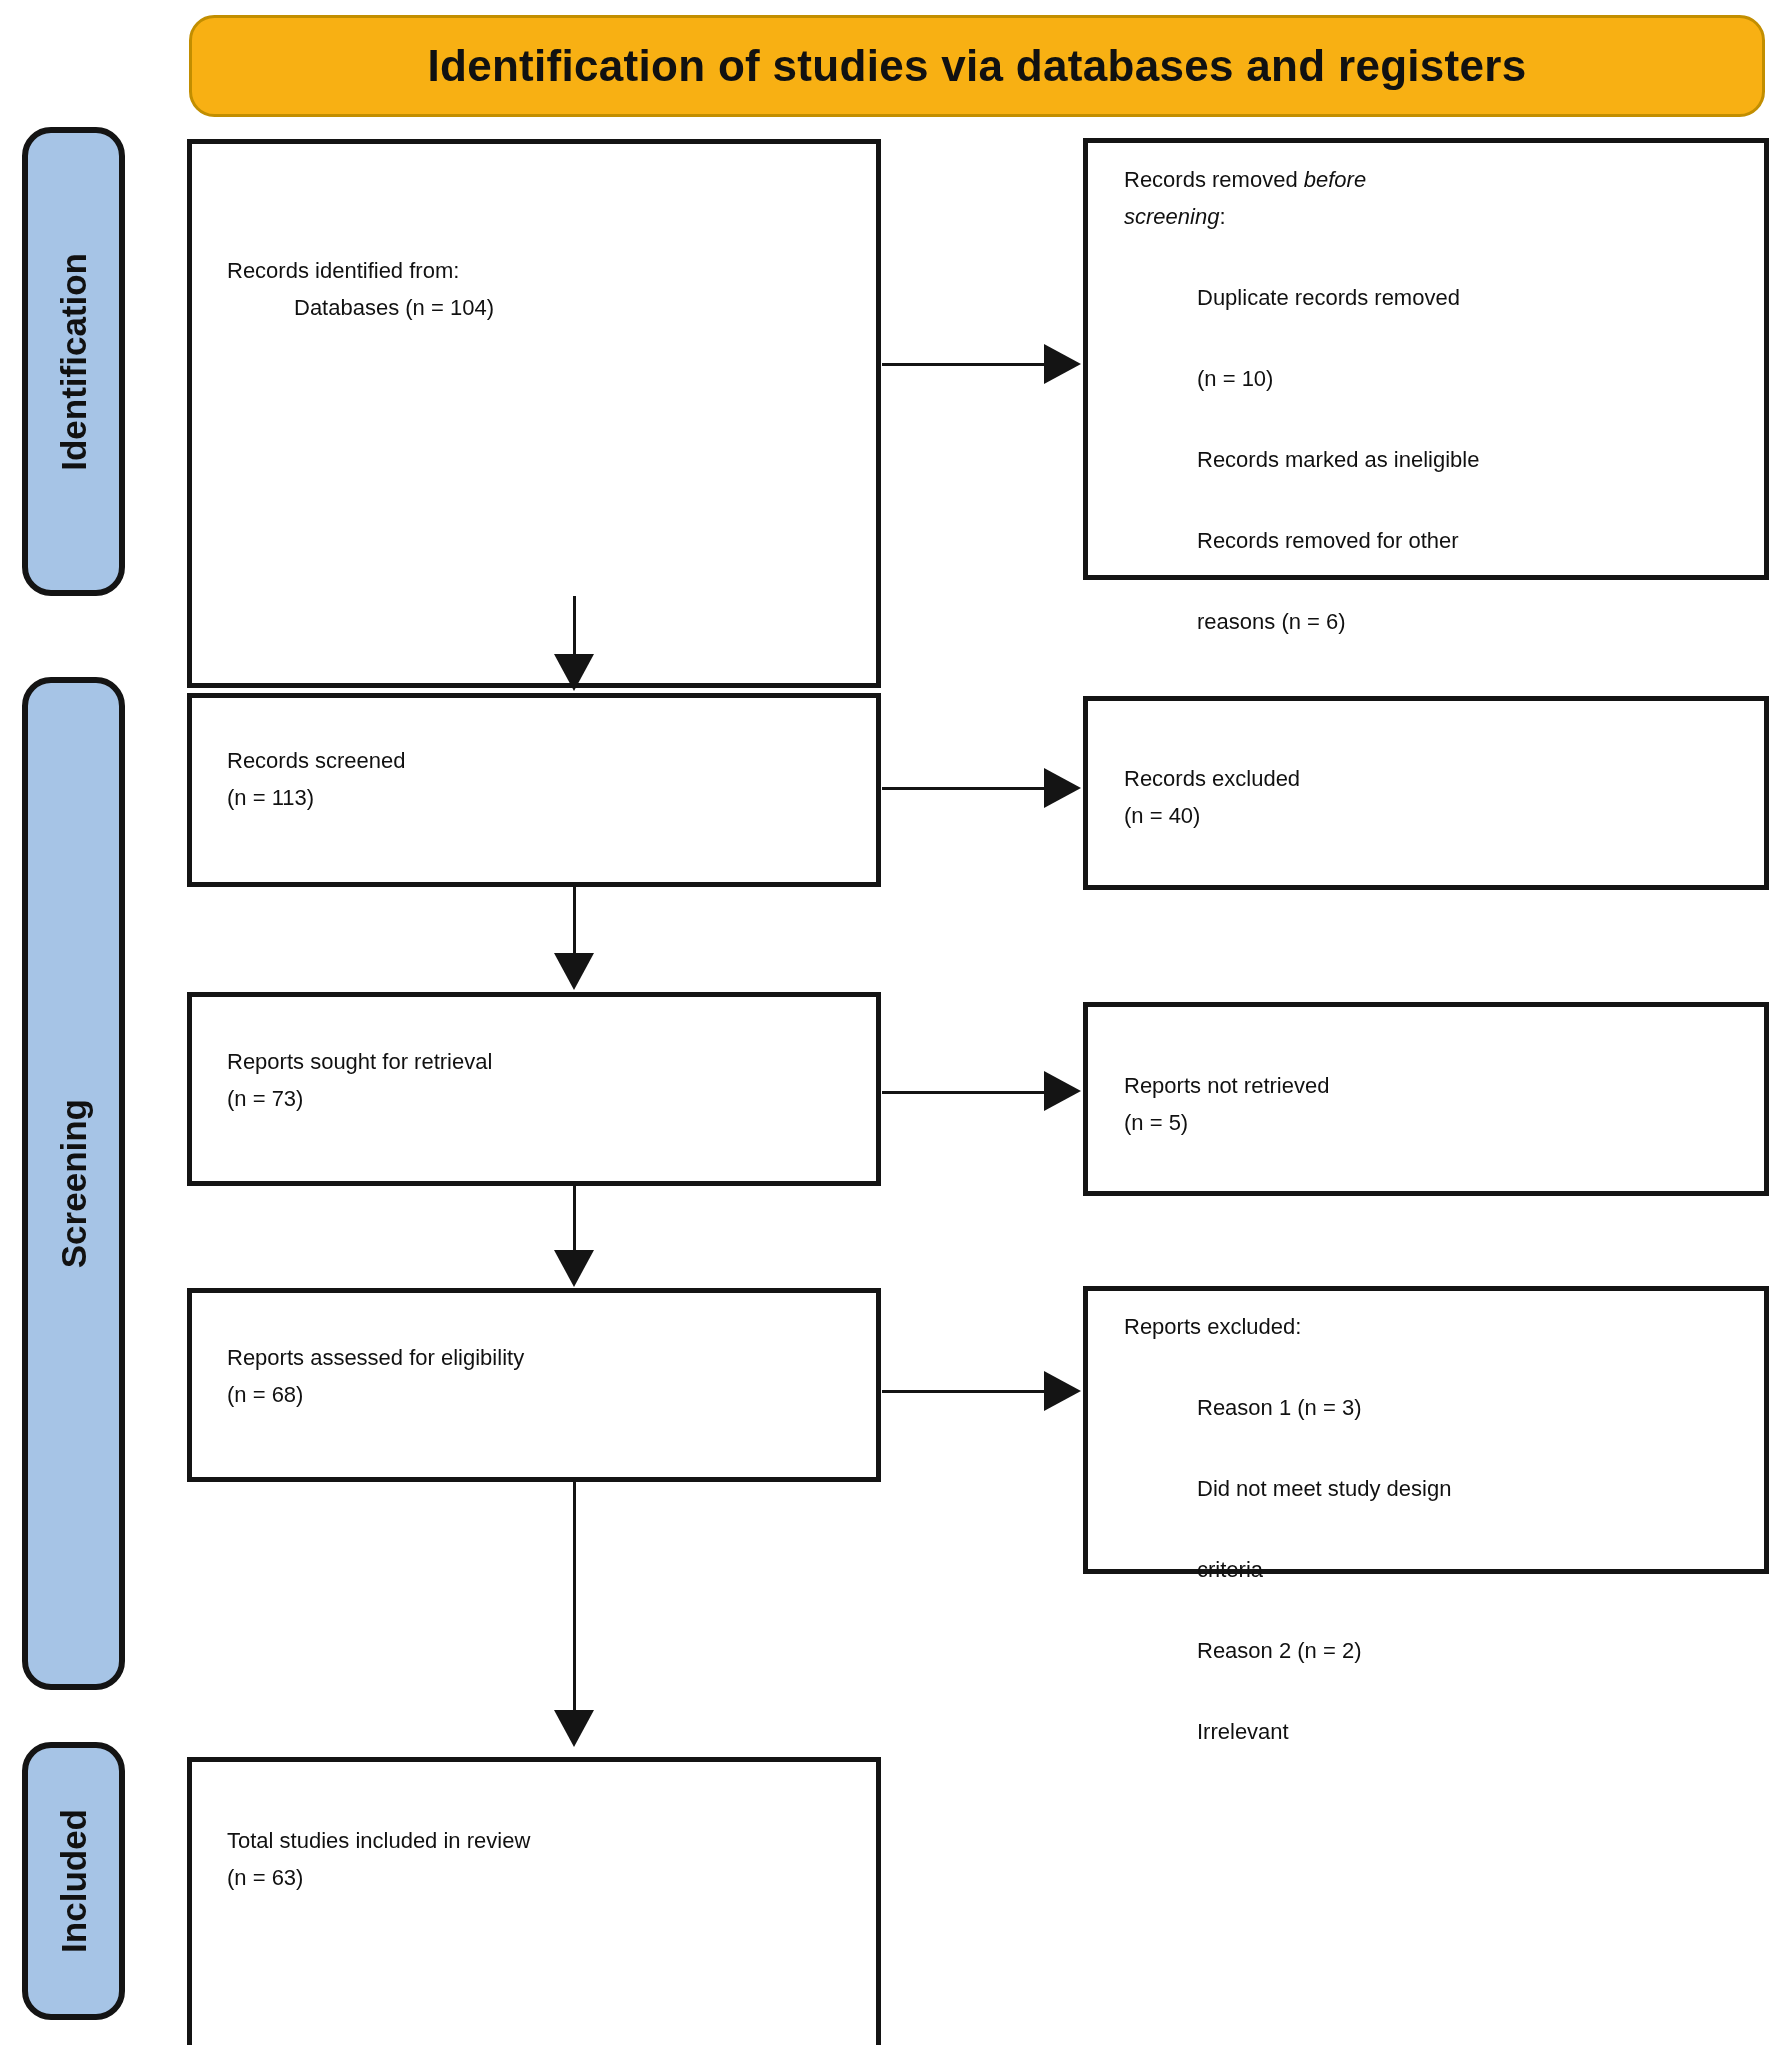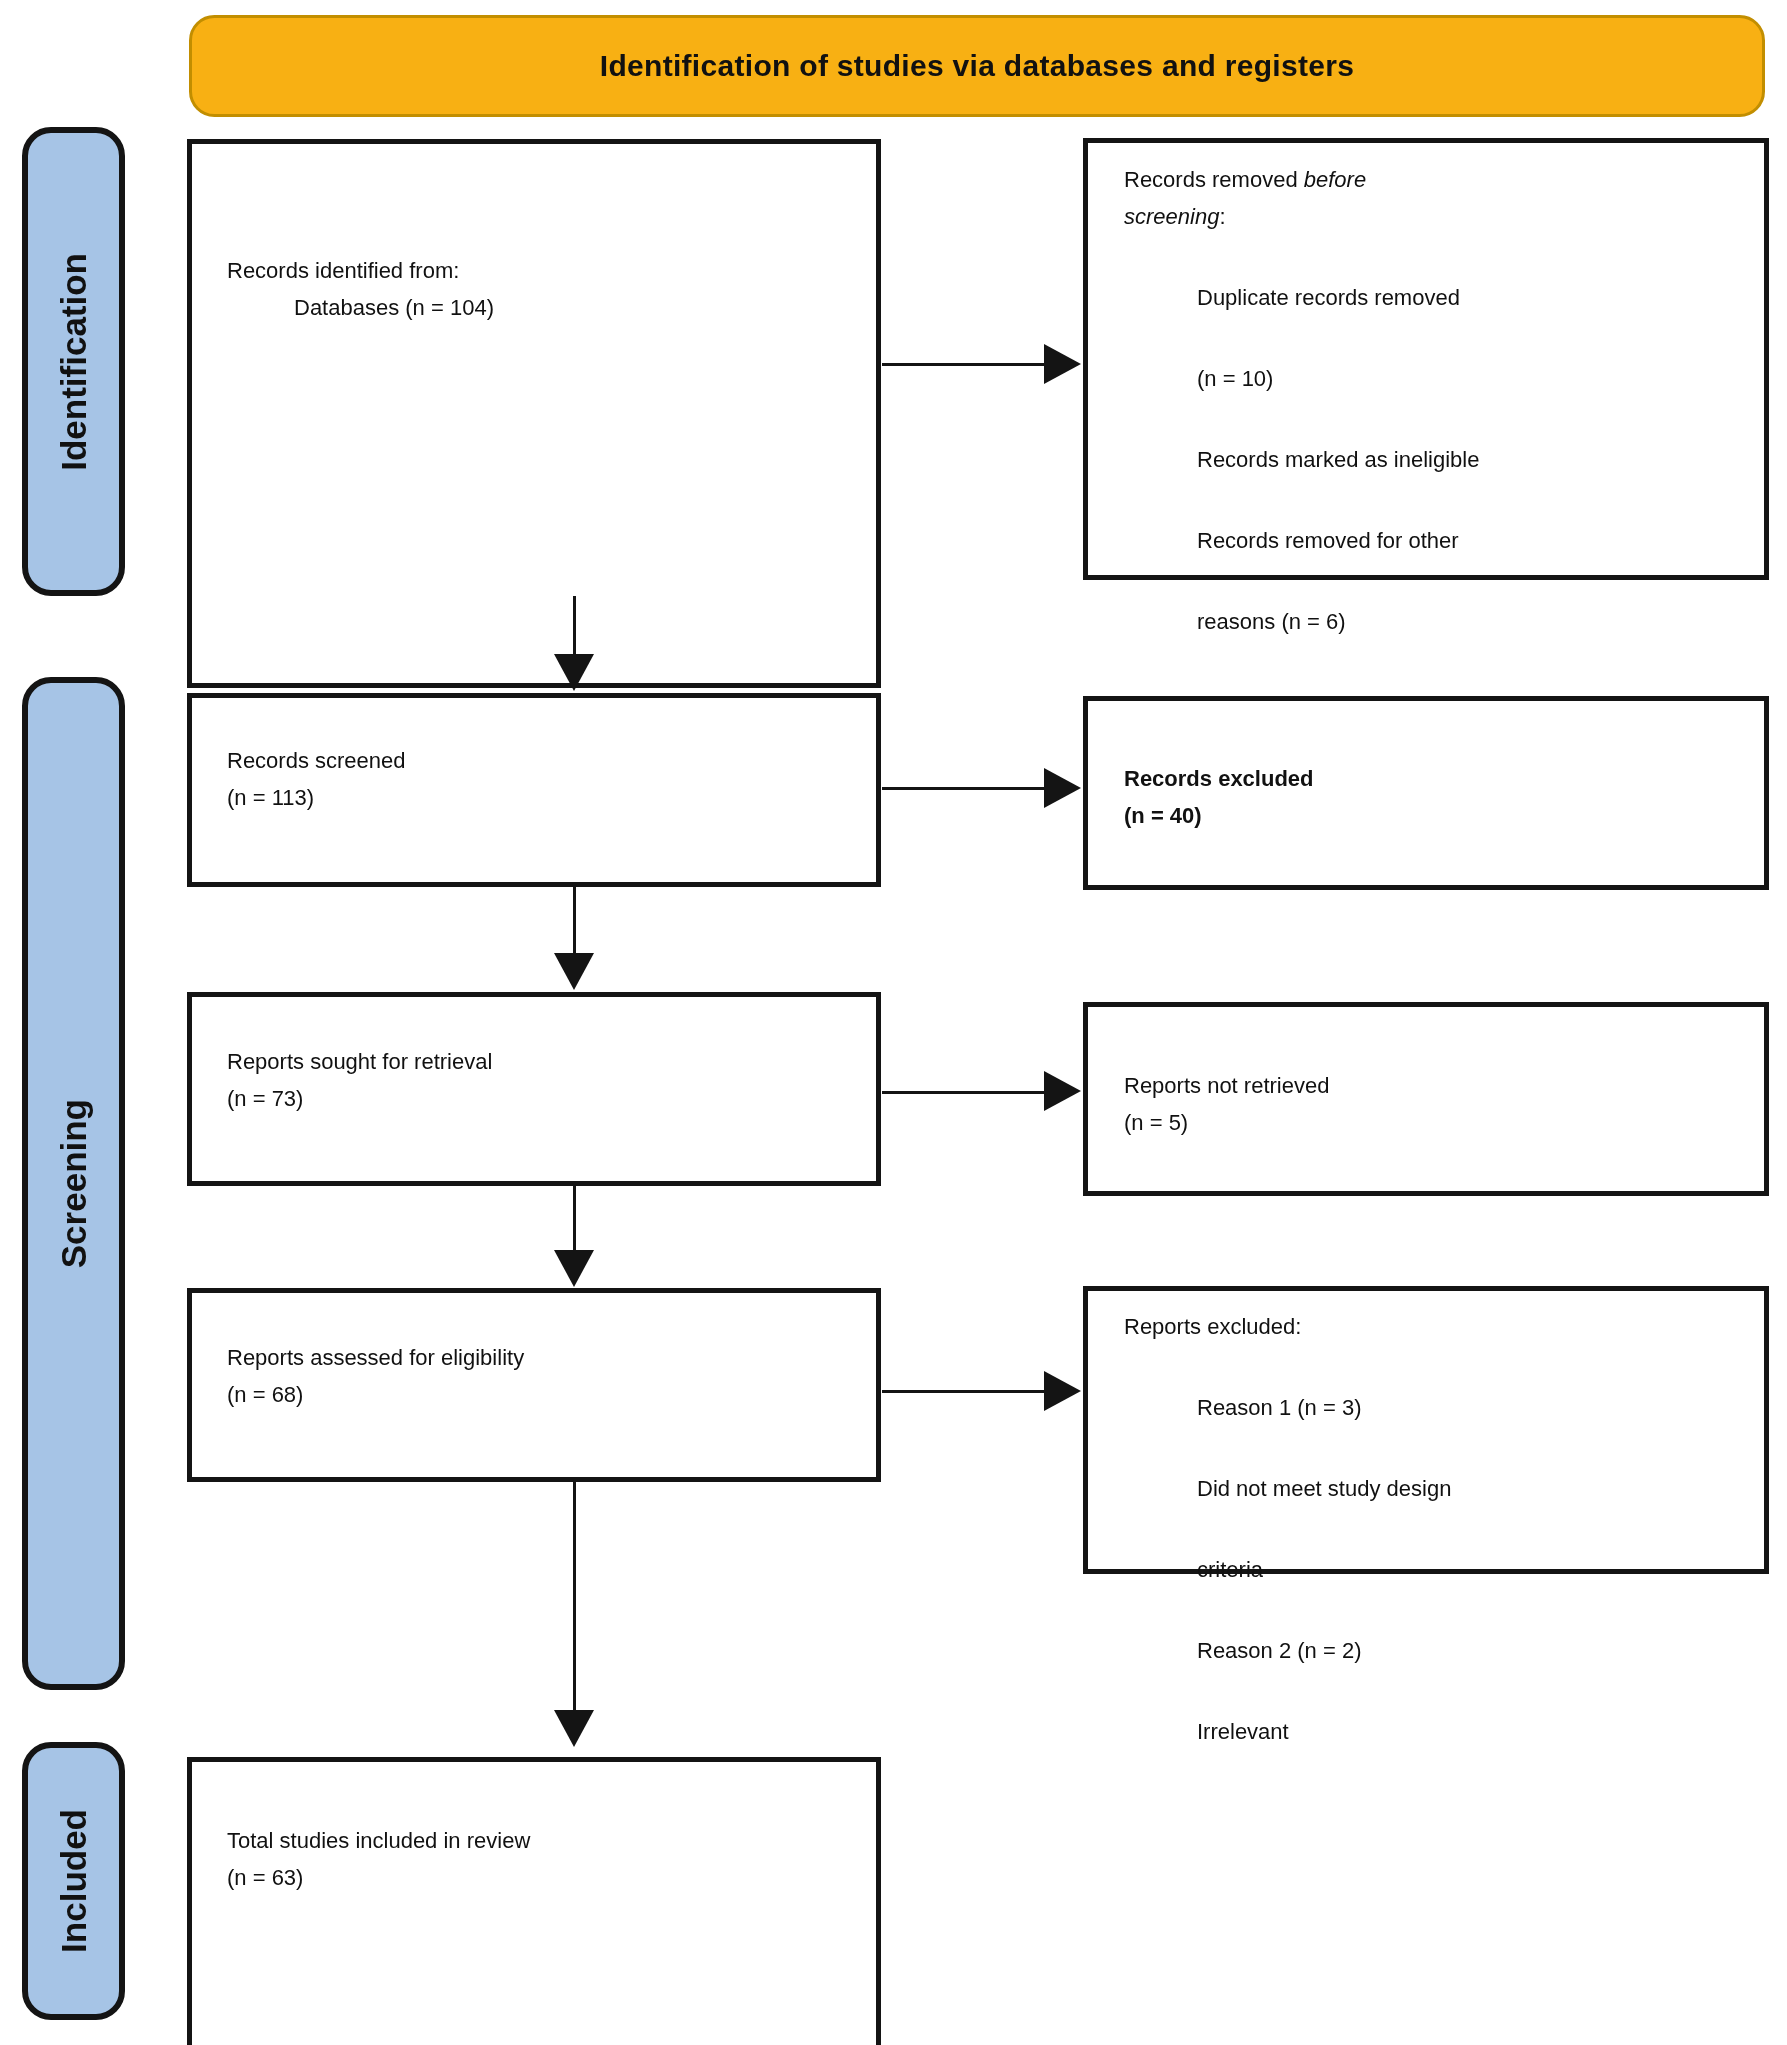--- a/index.html
+++ b/index.html
@@ -10,21 +10,21 @@
   html,body{margin:0;padding:0;background:#ffffff;}
   body{font-family:"Liberation Sans", sans-serif;color:#1a1a1a;}
   #canvas{position:relative;width:1787px;height:2046px;background:#ffffff;overflow:hidden;}
 
   
   .banner{
     position:absolute;left:189px;top:15px;width:1576px;height:102px;
     background:var(--banner-bg);border:3px solid var(--banner-border);border-radius:25.4px;
     display:flex;align-items:center;justify-content:center;
   }
-  .banner span{font-size:30px;font-weight:bold;color:#111;letter-spacing:0.3px;}
+  .banner span{font-size:44px;font-weight:bold;color:#111;letter-spacing:0.3px;}
 
   
   .stage{
     position:absolute;left:22.4px;width:103px;
     background:var(--sidebar-bg);border:6px solid var(--ink);border-radius:29px;
     display:flex;align-items:center;justify-content:center;
   }
   .stage span{
     writing-mode:vertical-rl;transform:rotate(180deg);
     font-size:35px;font-weight:bold;color:#111;white-space:nowrap;
@@ -46,21 +46,21 @@
   .it{font-style:italic;}
   .gap-above{margin-top:37px;}
 
   #box-records-identified{top:139px;height:549px;padding-top:108px;}
   #box-records-screened{top:693px;height:194px;padding-top:44px;}
   #box-reports-sought{top:992px;height:194px;padding-top:46px;}
   #box-reports-assessed{top:1288px;height:194px;padding-top:46px;}
   #box-total-included{top:1757px;height:326px;padding-top:60px;}
 
   #box-records-removed{top:138px;height:442px;padding-top:18px;}
-  #box-records-excluded{top:696px;height:194px;padding-top:59px;font-weight:bold;}
+  #box-records-excluded{top:696px;height:194px;padding-top:59px;}
   #box-reports-not-retrieved{top:1002px;height:194px;padding-top:60px;}
   #box-reports-excluded{top:1286px;height:288px;padding-top:17px;}
 
   
   .shaft-h{position:absolute;height:3px;background:var(--ink);}
   .shaft-v{position:absolute;width:3px;background:var(--ink);}
   .head-right{position:absolute;width:0;height:0;
     border-top:20.6px solid transparent;border-bottom:20.6px solid transparent;
     border-left:37px solid var(--ink);}
   .head-down{position:absolute;width:0;height:0;

